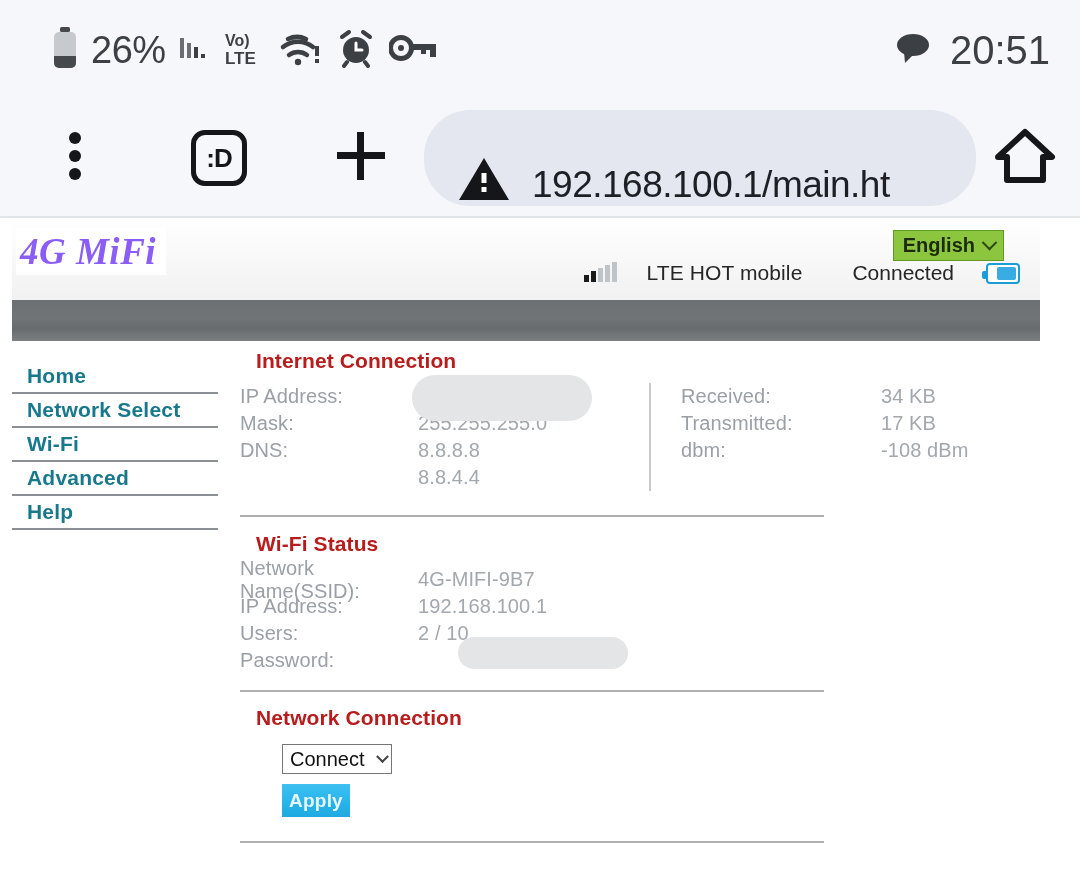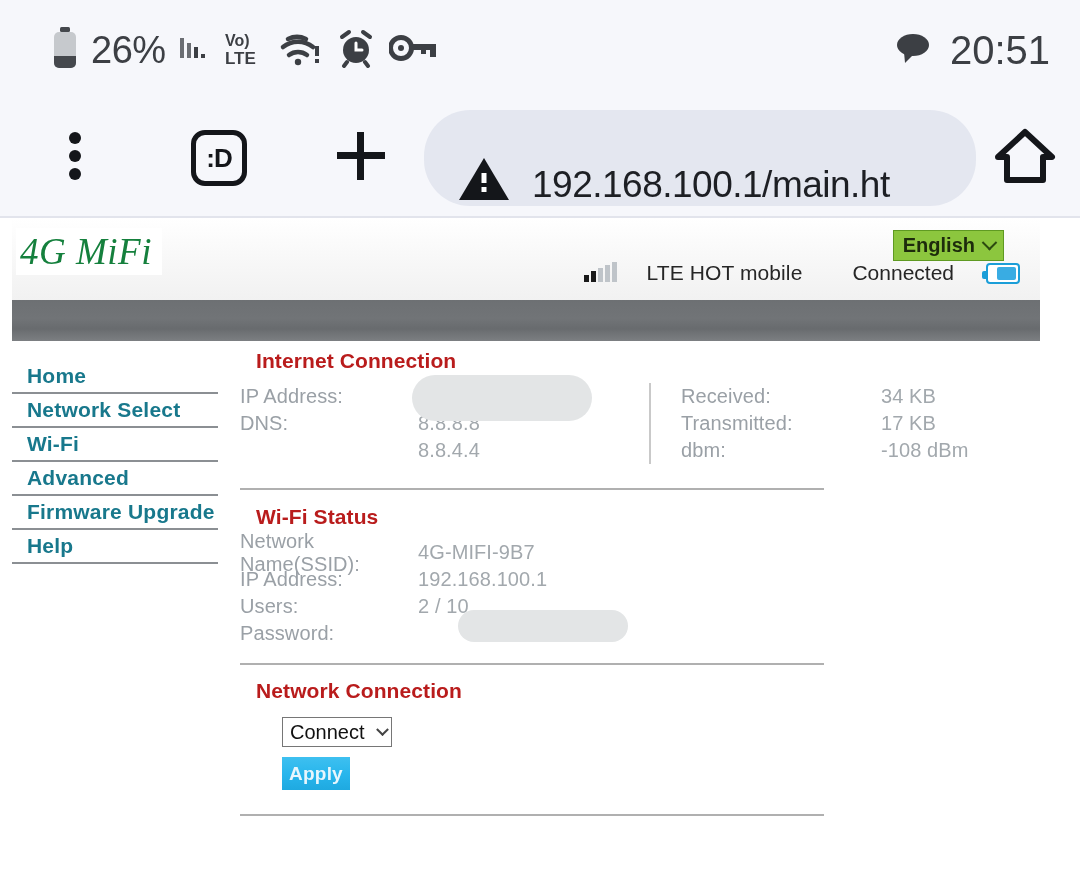--- a/index.html
+++ b/index.html
@@ -105,23 +105,23 @@
     margin-left: 12px;
     height: 82px;
     background: linear-gradient(#ffffff, #f1f1f1);
   }
   .logo {
     position: absolute;
     left: 4px;
     top: 10px;
     font-family: "Liberation Serif", serif;
     font-style: italic;
-    font-weight: normal;
+    font-weight: bold;
     font-size: 37px;
-    color: #15803d;
+    color: #8b5cf6;
     background: #ffffff;
     padding: 2px 10px 2px 4px;
     letter-spacing: 0.5px;
   }
   .lang-select {
     position: absolute;
     right: 36px;
     top: 12px;
     background: #8cc63e;
     border: 1px solid #5f9a22;
@@ -431,35 +431,38 @@
 
   <div class="gradient-bar"></div>
 
   <div class="body-wrap">
 
     <div class="sidebar">
       <div class="nav-item">Home</div>
       <div class="nav-item">Network Select</div>
       <div class="nav-item">Wi-Fi</div>
       <div class="nav-item">Advanced</div>
-      <div class="nav-item">Firmware Upgrade</div>
       <div class="nav-item">Help</div>
     </div>
 
     <div class="content">
 
       <div>
         <div class="section-title">Internet Connection</div>
 
         <div class="info-grid">
           <div class="col-left">
             <div class="redact" style="left:172px; top:-8px; width:180px; height:46px;"></div>
             <div class="row">
               <span class="lbl">IP Address:</span>
               <span class="val"></span>
+            </div>
+            <div class="row">
+              <span class="lbl">Mask:</span>
+              <span class="val">255.255.255.0</span>
             </div>
             <div class="row">
               <span class="lbl">DNS:</span>
               <span class="val">8.8.8.8</span>
             </div>
             <div class="row">
               <span class="lbl"></span>
               <span class="val">8.8.4.4</span>
             </div>
           </div>

